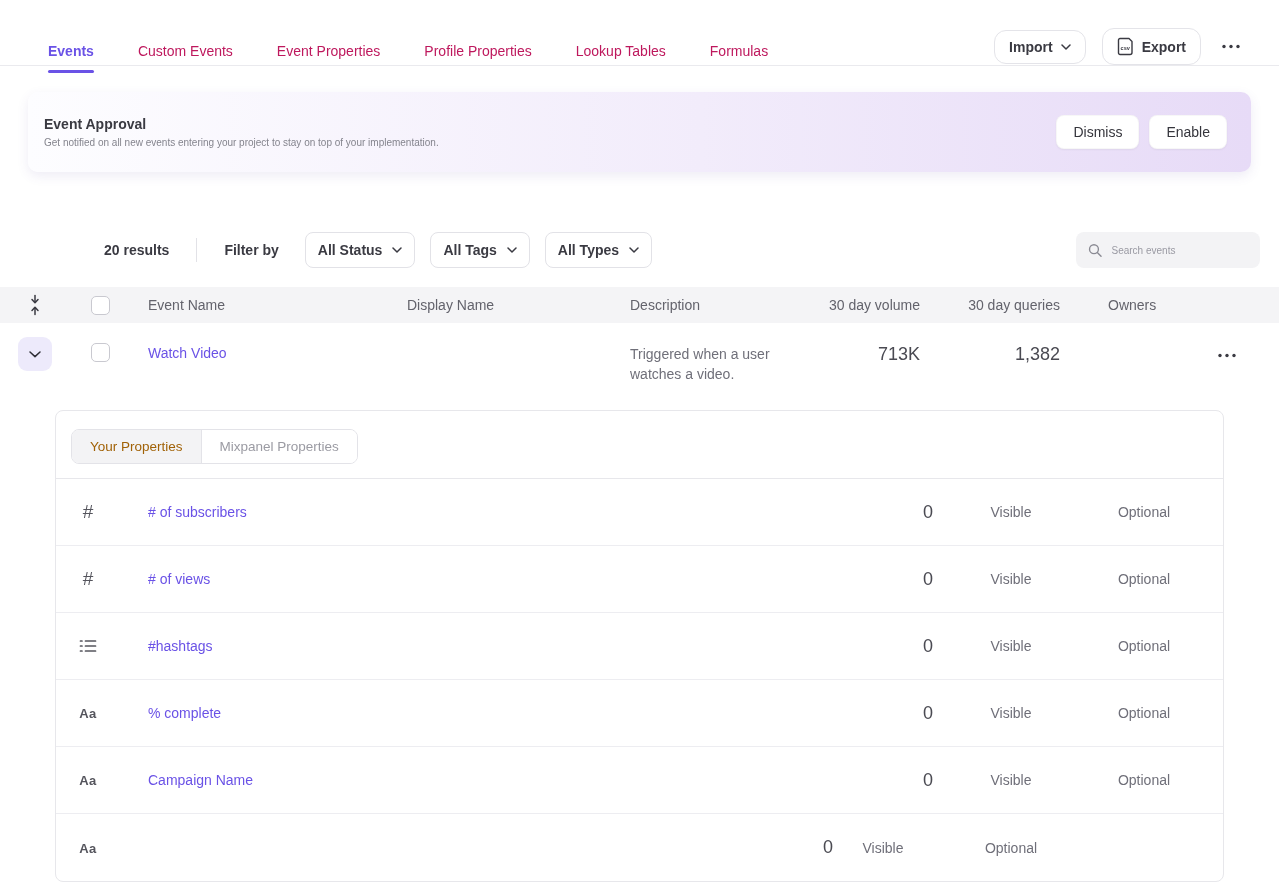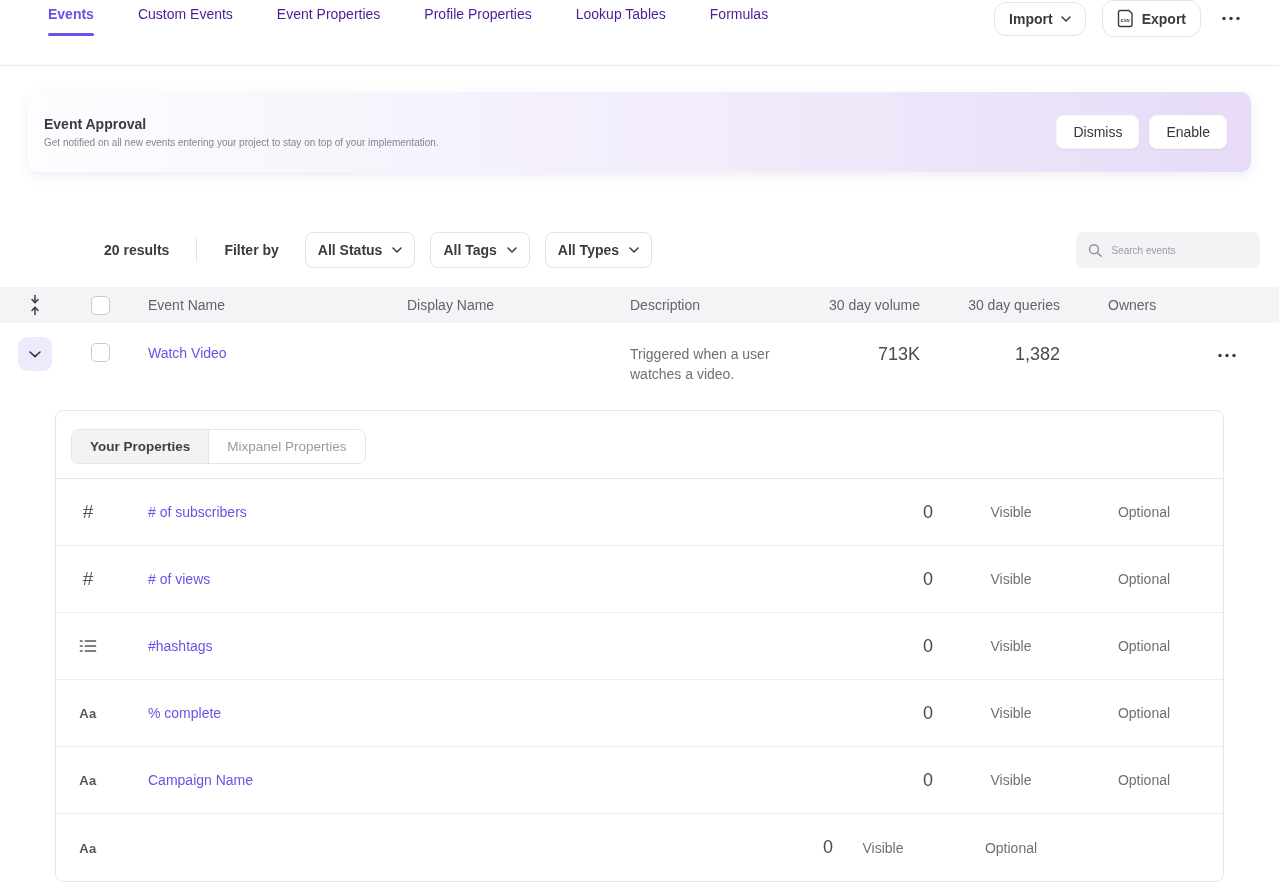--- a/index.html
+++ b/index.html
@@ -1,23 +1,23 @@
 <!DOCTYPE html>
 <html><head>
 <meta charset="utf-8">
 <style>
   * { margin:0; padding:0; box-sizing:border-box; }
   html,body { width:1279px; height:884px; overflow:hidden; background:#fff;
     font-family:"Liberation Sans", sans-serif; color:#3a3a42; font-size:14px; }
 
   
-  .topbar { height:66px; display:flex; align-items:flex-start; padding:0 34px 0 48px;
+  .topbar { height:66px; display:flex; align-items:flex-end; padding:0 34px 0 48px;
     border-bottom:1px solid #eaeaee; }
   .tabs { display:flex; gap:44px; align-items:center; }
-  .tab { position:relative; font-weight:500; color:#4c1d95; cursor:pointer; padding:6px 0; }
+  .tab { position:relative; font-weight:500; color:#be185d; cursor:pointer; padding:6px 0; }
   .tab.tabstate-true { color:#6a52e6; font-weight:700; }
   .tab.tabstate-true::after { content:""; position:absolute; left:0; right:0; bottom:-8px;
     height:3px; border-radius:2px; background:#6a52e6; }
   .topbar-actions { margin-left:auto; display:flex; align-items:center; gap:16px; }
   .btn { display:inline-flex; align-items:center; gap:8px; background:#fff;
     border:1px solid #e4e4e9; border-radius:12px; padding:8px 14px; font-weight:700;
     color:#3a3a42; cursor:pointer; font-size:14px; font-family:inherit; }
   .icon-btn { background:none; border:none; cursor:pointer; padding:4px; display:flex; }
 
   
@@ -69,21 +69,21 @@
   .mono { font-family:Liberation Sans, sans-serif; font-size:18px; color:#4a4a52; }
   .menu-cell { display:flex; justify-content:flex-end; padding:26px 38px 0 0; }
 
   
   .panel { margin:0 55px; border:1px solid #e7e7eb; border-radius:8px; background:#fff; }
   .panel-tabs { padding:18px 15px 14px; border-bottom:1px solid #e7e7eb; }
   .seg { display:inline-flex; border:1px solid #e3e3e8; border-radius:8px; overflow:hidden; }
   .seg-item { padding:9px 18px; font-size:13.5px; font-weight:500; color:#9b9ba3;
     background:#fff; cursor:pointer; }
   .seg-item + .seg-item { border-left:1px solid #e3e3e8; }
-  .seg-item.tabstate-true { background:#f3f3f5; color:#404040; font-weight:700; }
+  .seg-item.tabstate-true { background:#f3f3f5; color:#a16207; font-weight:400; }
   .prow { display:grid; grid-template-columns:64px 1fr 100px 156px 110px 24px;
     align-items:center; height:67px; border-bottom:1px solid #ededf1; }
   .prow:last-child { border-bottom:none; }
   .picell { display:flex; justify-content:center; }
   .prop-icon .g { display:none; color:#55555d; }
   .prop-icon.picon-number .g-number { display:inline; font-size:19px; font-weight:400; }
   .prop-icon.picon-list .g-list { display:block; }
   .prop-icon.picon-text .g-text { display:inline; font-size:13px; font-weight:600; letter-spacing:0.5px; }
   .pname { padding-left:28px; }
   .pval { text-align:right; }

